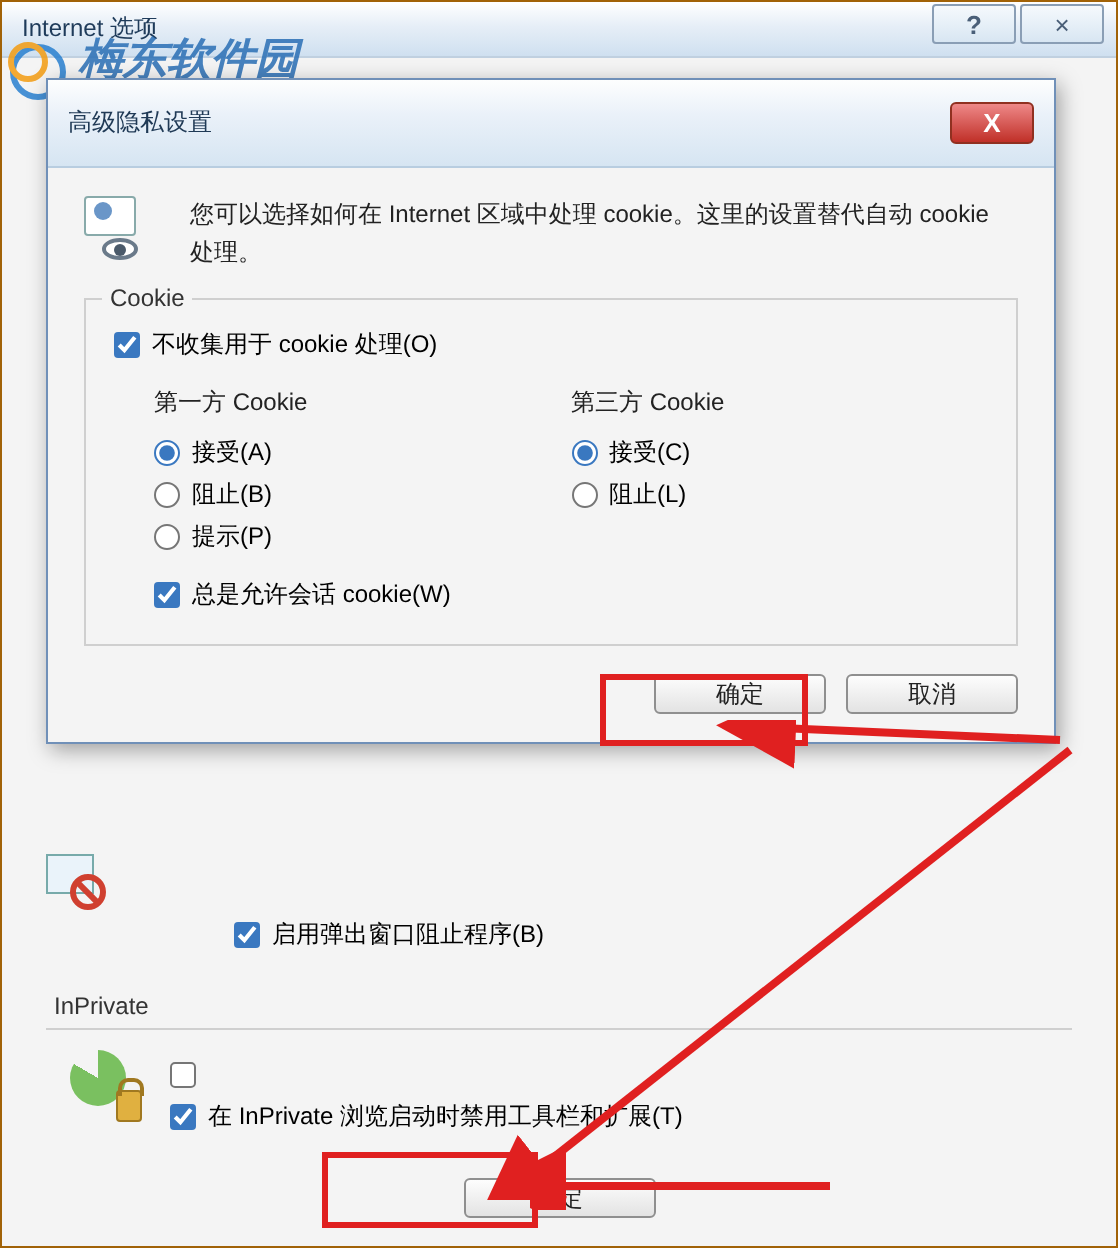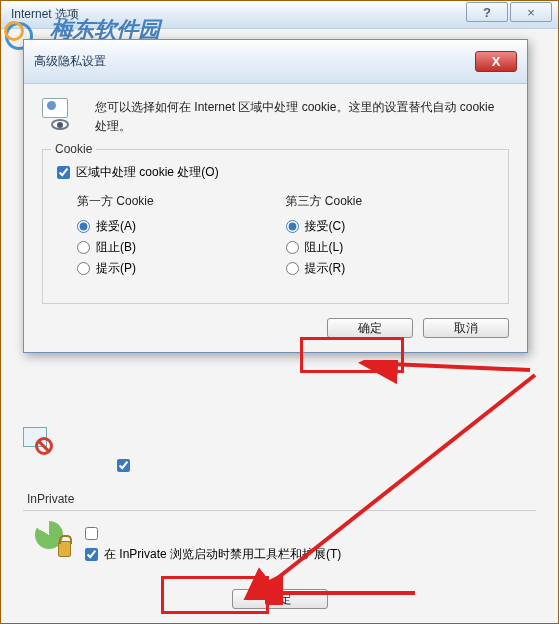--- a/index.html
+++ b/index.html
@@ -2,21 +2,21 @@
 <html><head>
 <meta charset="utf-8">
 <style>
 *{box-sizing:border-box;margin:0;padding:0;font-family:"Microsoft YaHei",SimSun,Arial,sans-serif;font-size:12px}
 body{background:#d4e4f0;width:559px;height:624px;position:relative;overflow:hidden}
 
 
 .watermark{position:absolute;top:15px;left:5px;z-index:1;opacity:0.85}
 .watermark .logo{display:inline-block;width:28px;height:28px;border:3px solid #2980d0;border-radius:50%;position:relative;vertical-align:middle}
 .watermark .logo:before{content:"";position:absolute;width:14px;height:14px;border:3px solid #f39c12;border-radius:50%;top:-4px;left:-4px}
-.watermark .txt{display:inline-block;vertical-align:middle;margin-left:14px}
+.watermark .txt{display:inline-block;vertical-align:middle;margin-left:3px}
 .watermark .name{color:#2a6fb5;font-size:22px;font-weight:bold;font-style:italic}
 .watermark .url{color:#3fa535;font-size:13px;display:block;margin-top:-3px}
 
 
 .outer{position:absolute;top:0;left:0;right:0;bottom:0;background:#fff;border:1px solid #a16207}
 .outer-title{background:linear-gradient(#fff,#e6eef7 45%,#cfe0f0);padding:5px 10px;border-bottom:1px solid #c0d0e0;position:relative;height:28px}
 .outer-title span{color:#1f3b5a}
 .title-btns{position:absolute;right:6px;top:1px;display:flex}
 .tbtn{width:42px;height:20px;border:1px solid #8a9eb5;background:linear-gradient(#f5f9fd,#d8e6f2);border-radius:2px;margin-left:2px;display:flex;align-items:center;justify-content:center;color:#4a5f78;font-size:13px;cursor:pointer}
 .tbtn.q{font-weight:bold}
@@ -113,21 +113,21 @@
               <div class="head"></div>
               <div class="eye"></div>
           </div>
           <div class="intro-text">您可以选择如何在 Internet 区域中处理 cookie。这里的设置替代自动 cookie 处理。</div>
         </div>
 
         <div class="fieldset">
           <div class="legend">Cookie</div>
           <label class="chk">
             <input type="checkbox" checked="" style="">
-            <span>区域中处理 cookie 处理(O)</span>
+            <span>不收集用于 cookie 处理(O)</span>
           </label>
 
           <div class="cols">
             <div class="col">
               <h4>第一方 Cookie</h4>
               <label class="rad">
                   <input type="radio" name="fp" checked="" style="">
                   <span>接受(A)</span>
                 </label>
               <label class="rad">
@@ -142,45 +142,46 @@
             <div class="col">
               <h4>第三方 Cookie</h4>
               <label class="rad">
                   <input type="radio" name="tp" checked="" style="">
                   <span>接受(C)</span>
                 </label>
               <label class="rad">
                   <input type="radio" name="tp" style="">
                   <span>阻止(L)</span>
                 </label>
-              <label class="rad">
-                  <input type="radio" name="tp" style="">
-                  <span>提示(R)</span>
-                </label>
             </div>
           </div>
 
+          <label class="chk" style="margin-left:20px">
+            <input type="checkbox" checked="" style="">
+            <span>总是允许会话 cookie(W)</span>
+          </label>
         </div>
 
         <div class="btnrow">
           <button class="btn">确定</button>
           <button class="btn">取消</button>
         </div>
       </div>
     </div>
 
     <div class="lower">
       <div style="display:flex;align-items:flex-start">
         <div class="icon-blocked">
           <div class="win"></div>
             <div class="no"></div>
         </div>
       </div>
       <label class="chk lower-chk">
         <input type="checkbox" checked="" style="">
+        <span>启用弹出窗口阻止程序(B)</span>
       </label>
 
       <div class="inpriv-legend">InPrivate</div>
       <div class="inpriv-line"></div>
       <div class="inpriv-row">
         <div class="inpriv-icon">
           <div class="arrow"></div>
             <div class="lock"></div>
         </div>
         <div class="inpriv-opts">

